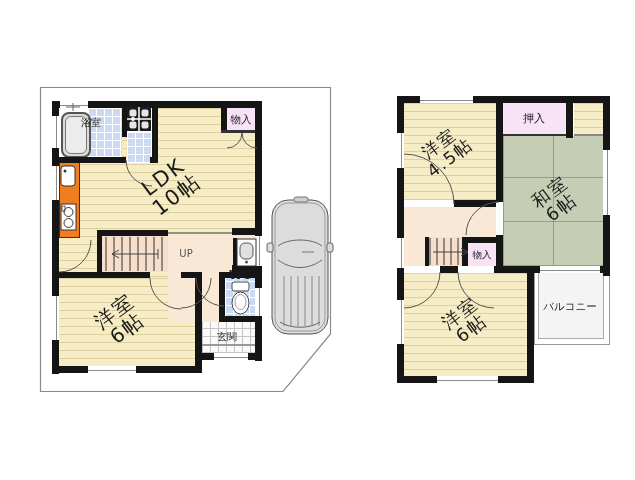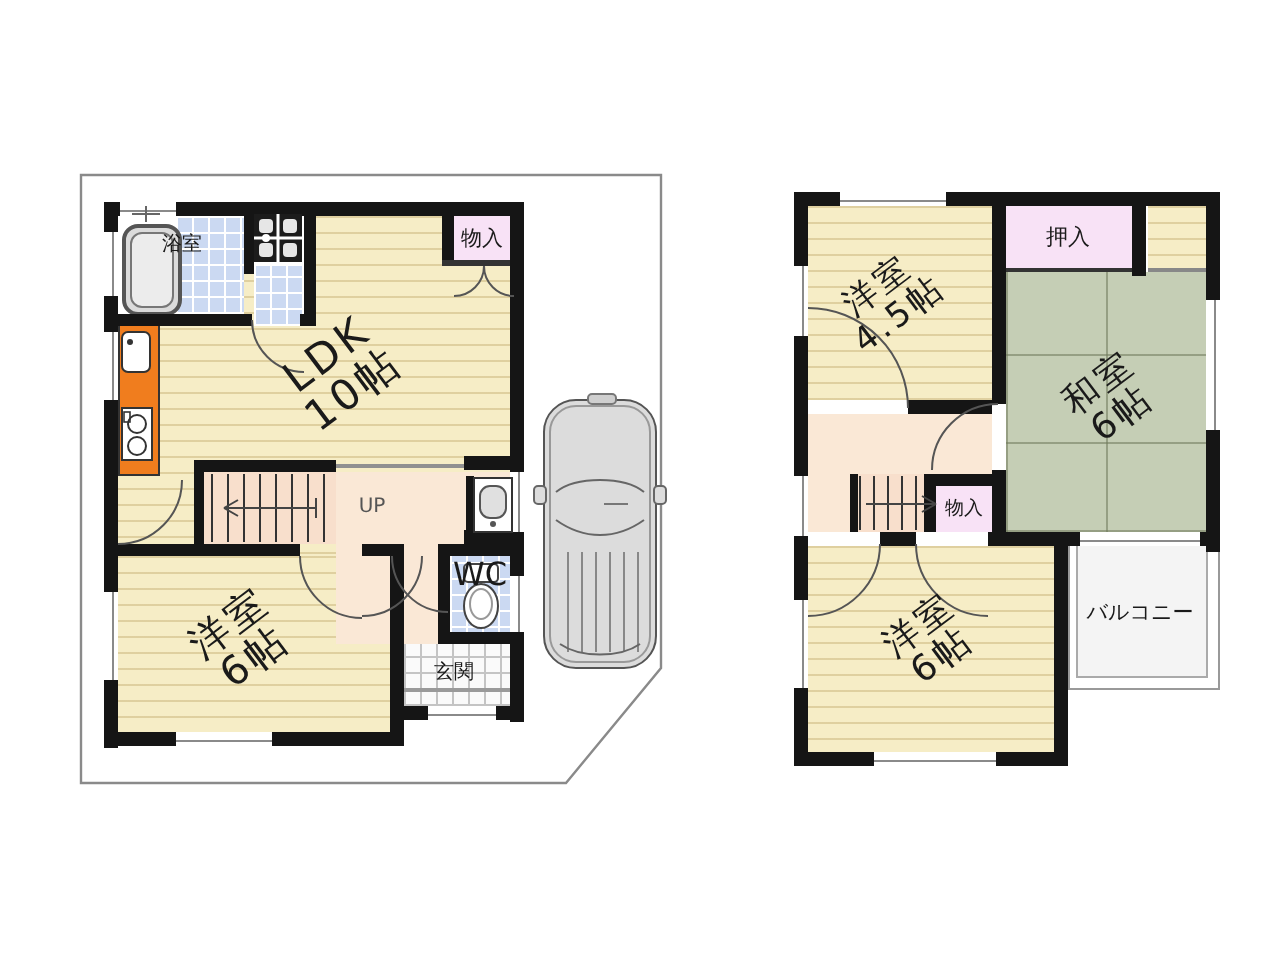--- a/index.html
+++ b/index.html
@@ -100,21 +100,21 @@
     <div class="label rot" style="left:170px;top:186px;font-size:21px">
       <span>LDK</span>
       <span>10帖</span>
     </div>
     <div class="label rot" style="left:121px;top:320px;font-size:20px">
       <span>洋室</span>
       <span>6帖</span>
     </div>
     <div class="label" style="left:91px;top:123px;font-size:10px">浴室</div>
     <div class="label" style="left:241px;top:120px;font-size:10.5px">物入</div>
-    <div class="label" style="left:240px;top:288px;font-size:16px;font-weight:400">WC</div>
+    <div class="label" style="left:240px;top:275px;font-size:12px;font-weight:700">WC</div>
     <div class="label" style="left:186px;top:254px;font-size:10px;color:#555">UP</div>
     <div class="label" style="left:227px;top:337px;font-size:10px">玄関</div>
   </div>
 
   <div>
 
     <div class="wood" style="left:404px;top:103px;width:92px;height:97px"></div>
     <div class="pink" style="left:503px;top:103px;width:63px;height:33px"></div>
     <div class="thin" style="left:503px;top:134px;width:63px;height:2px;background:#333"></div>
     <div class="wood" style="left:574px;top:103px;width:29px;height:31px"></div>

